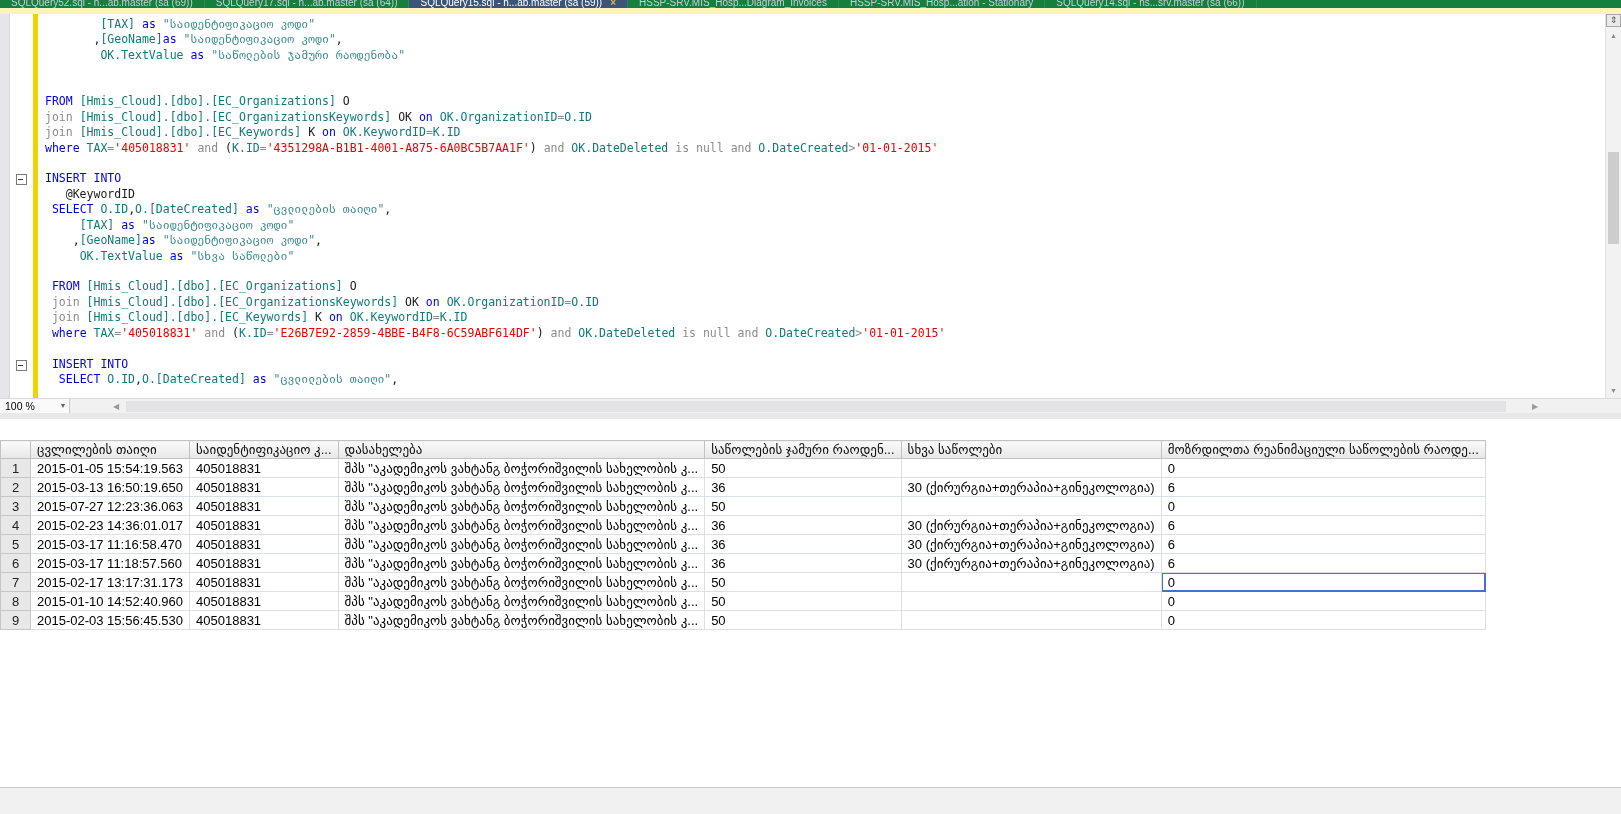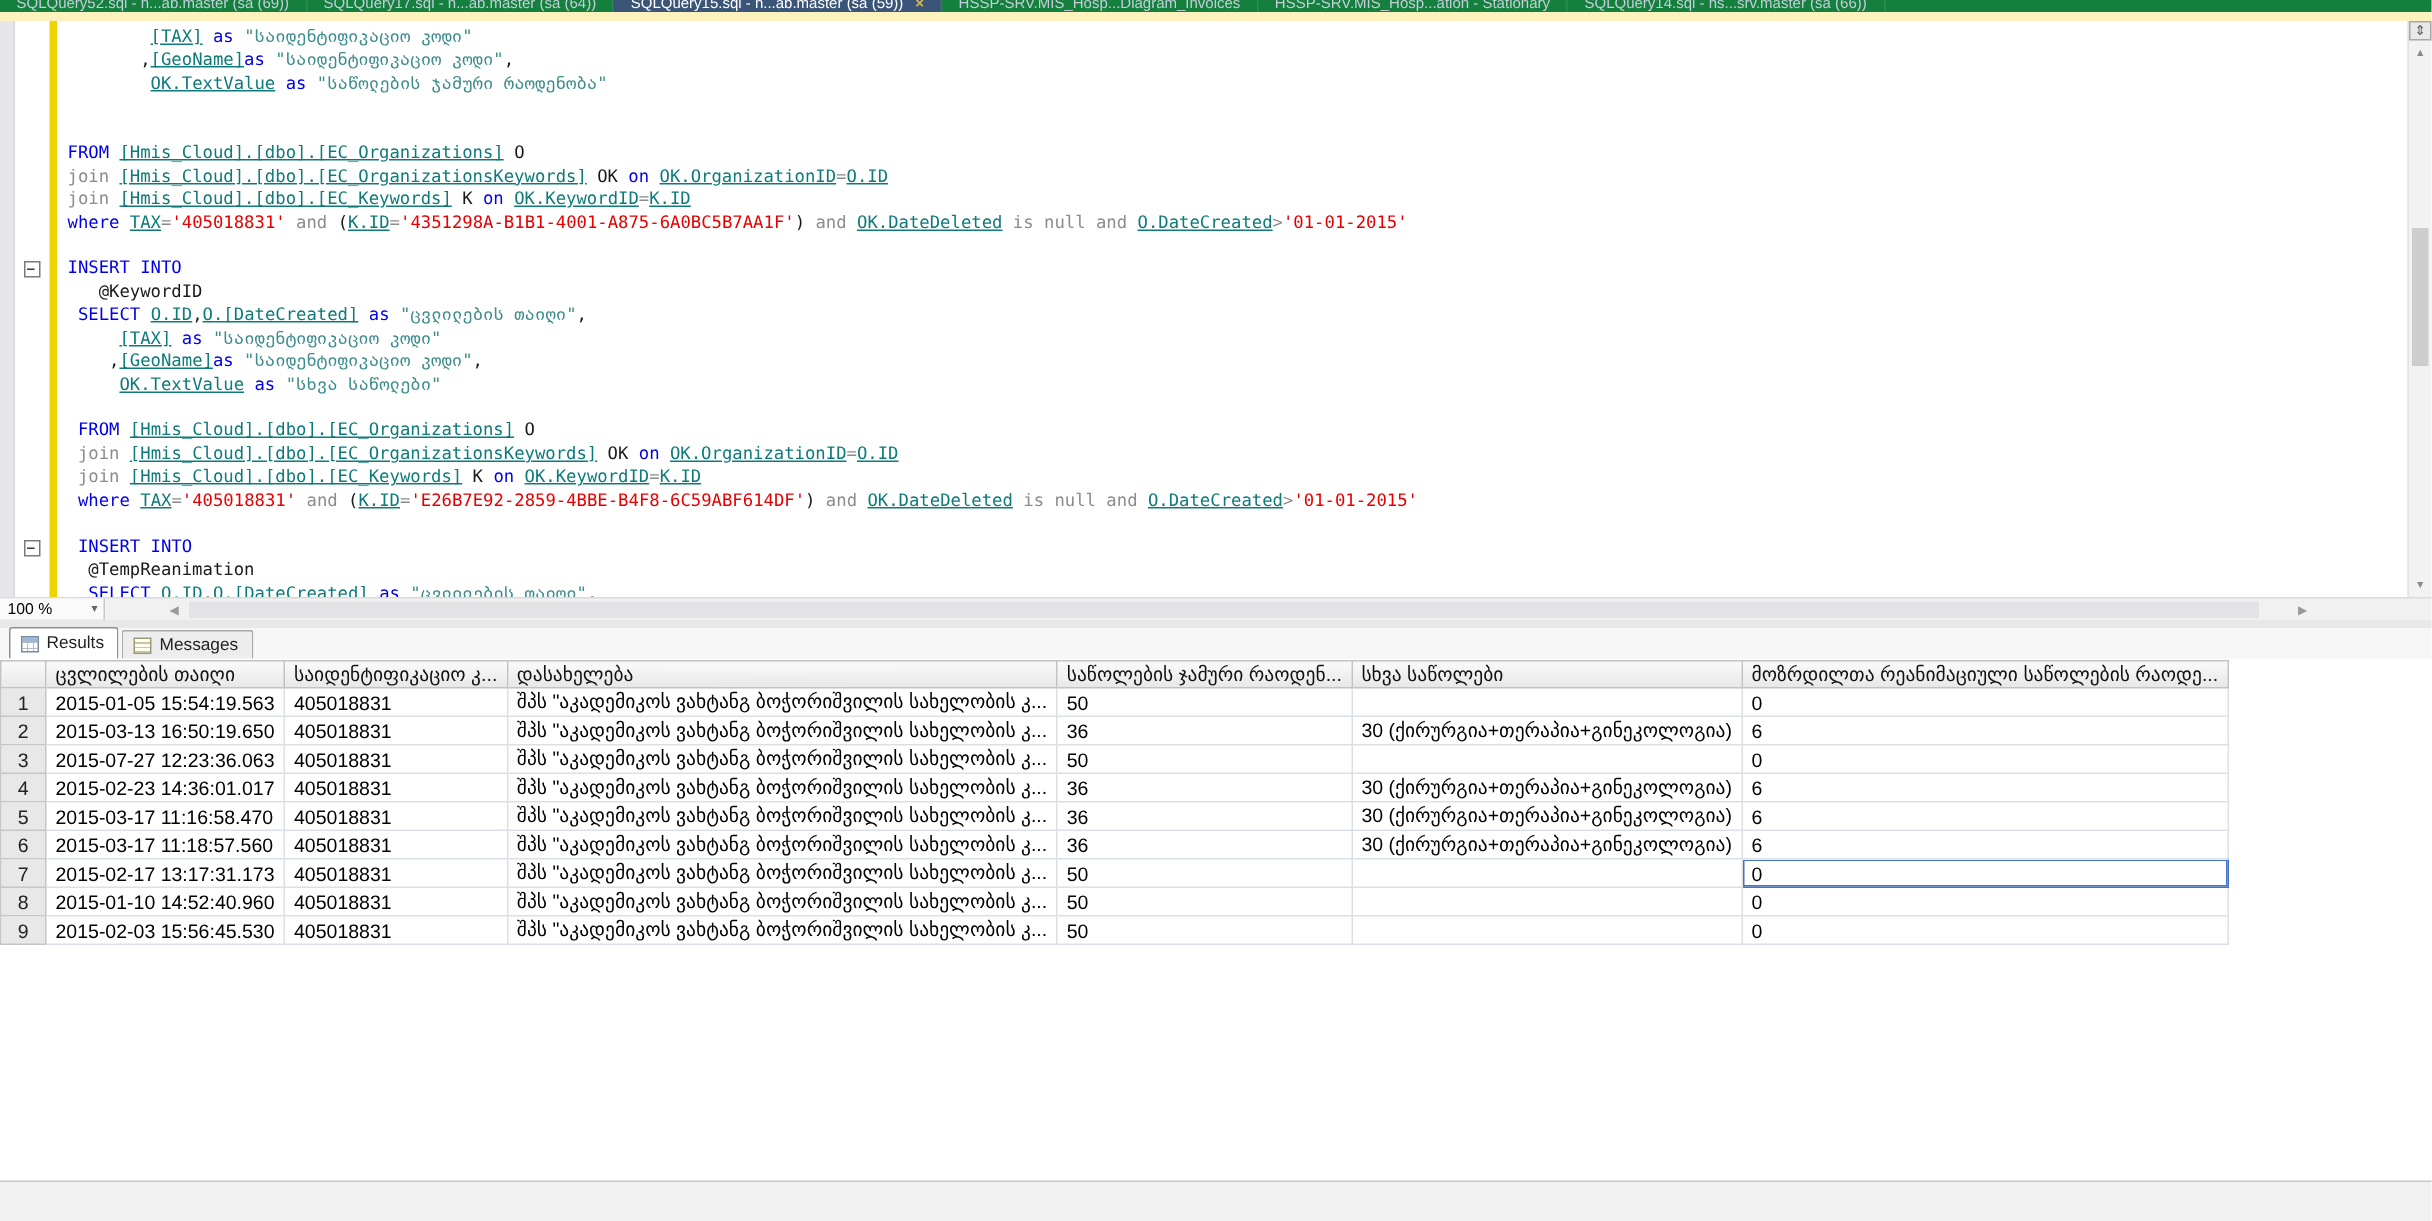--- a/index.html
+++ b/index.html
@@ -19,21 +19,21 @@
   
   #editor{position:absolute;top:14px;left:0;right:0;height:384px;background:#fff;}
   #indicator-margin{position:absolute;left:0;top:0;width:9px;height:100%;background:#e6e6ea;border-right:1px solid #d7d7dc;}
   #change-bar{position:absolute;left:33px;top:0;width:5px;height:100%;background:#efd400;}
   #code-area{position:absolute;left:45px;top:3px;right:26px;
     font-family:"DejaVu Sans Mono","DejaVu Sans",monospace;font-size:11.5px;}
   .cl{height:15.45px;line-height:15.45px;white-space:pre;position:relative;}
   .tk-k{color:#0000e8;}      
   .tk-o{color:#8c8c8c;}      
   .tk-s{color:#e80000;}      
-  .tk-i{color:#0e7a7a;text-decoration:underline;}      
+  .tk-i{color:#0e7a7a;}      
   .tk-g{color:#3d8c8c;}      
   .tk-p{color:#1a1a1a;}      
   .fold{position:absolute;left:-29px;top:3px;width:9px;height:9px;border:1px solid #7a7a7a;background:#fff;}
   .fold::after{content:"";position:absolute;top:4px;left:1px;width:5px;height:1px;background:#3c3c3c;}
   
   #v-scrollbar{position:absolute;right:0;top:14px;width:15px;height:384px;background:#f2f2f2;border-left:1px solid #e2e2e2;}
   #split-handle{position:absolute;right:0;top:0px;width:15px;height:13px;background:#e9e9e9;border:1px solid #a8a8a8;
     box-sizing:border-box;text-align:center;font-size:9px;line-height:11px;color:#555;}
   .sb-arrow{position:absolute;left:0;width:15px;height:14px;text-align:center;font-size:7px;color:#8a8a8a;line-height:14px;}
   #v-up{top:15px;} #v-down{bottom:0;}
@@ -120,21 +120,20 @@
       <div class="cl"><span class="tk-p">     </span><span class="tk-i">[TAX]</span><span class="tk-p"> </span><span class="tk-k">as</span><span class="tk-p"> </span><span class="tk-g">"საიდენტიფიკაციო კოდი"</span></div>
       <div class="cl"><span class="tk-p">    ,</span><span class="tk-i">[GeoName]</span><span class="tk-k">as</span><span class="tk-p"> </span><span class="tk-g">"საიდენტიფიკაციო კოდი"</span><span class="tk-p">,</span></div>
       <div class="cl"><span class="tk-p">     </span><span class="tk-i">OK.TextValue</span><span class="tk-p"> </span><span class="tk-k">as</span><span class="tk-p"> </span><span class="tk-g">"სხვა საწოლები"</span></div>
       <div class="cl"><span class="tk-p"> </span></div>
       <div class="cl"><span class="tk-p"> </span><span class="tk-k">FROM</span><span class="tk-p"> </span><span class="tk-i">[Hmis_Cloud].[dbo].[EC_Organizations]</span><span class="tk-p"> O</span></div>
       <div class="cl"><span class="tk-p"> </span><span class="tk-o">join</span><span class="tk-p"> </span><span class="tk-i">[Hmis_Cloud].[dbo].[EC_OrganizationsKeywords]</span><span class="tk-p"> OK </span><span class="tk-k">on</span><span class="tk-p"> </span><span class="tk-i">OK.OrganizationID</span><span class="tk-o">=</span><span class="tk-i">O.ID</span></div>
       <div class="cl"><span class="tk-p"> </span><span class="tk-o">join</span><span class="tk-p"> </span><span class="tk-i">[Hmis_Cloud].[dbo].[EC_Keywords]</span><span class="tk-p"> K </span><span class="tk-k">on</span><span class="tk-p"> </span><span class="tk-i">OK.KeywordID</span><span class="tk-o">=</span><span class="tk-i">K.ID</span></div>
       <div class="cl"><span class="tk-p"> </span><span class="tk-k">where</span><span class="tk-p"> </span><span class="tk-i">TAX</span><span class="tk-o">=</span><span class="tk-s">'405018831'</span><span class="tk-p"> </span><span class="tk-o">and</span><span class="tk-p"> (</span><span class="tk-i">K.ID</span><span class="tk-o">=</span><span class="tk-s">'E26B7E92-2859-4BBE-B4F8-6C59ABF614DF'</span><span class="tk-p">) </span><span class="tk-o">and</span><span class="tk-p"> </span><span class="tk-i">OK.DateDeleted</span><span class="tk-p"> </span><span class="tk-o">is null</span><span class="tk-p"> </span><span class="tk-o">and</span><span class="tk-p"> </span><span class="tk-i">O.DateCreated</span><span class="tk-o">&gt;</span><span class="tk-s">'01-01-2015'</span></div>
       <div class="cl"><span class="tk-p"> </span></div>
       <div class="cl"><span class="fold"></span><span class="tk-p"> </span><span class="tk-k">INSERT INTO</span></div>
-      <div class="cl"><span class="tk-p">  @TempReanimation</span></div>
       <div class="cl"><span class="tk-p">  </span><span class="tk-k">SELECT</span><span class="tk-p"> </span><span class="tk-i">O.ID</span><span class="tk-p">,</span><span class="tk-i">O.[DateCreated]</span><span class="tk-p"> </span><span class="tk-k">as</span><span class="tk-p"> </span><span class="tk-g">"ცვლილების თაიღი"</span><span class="tk-p">,</span></div>
     </div>
 </div>
 
 <div id="v-scrollbar">
   <div id="split-handle">⇕</div>
   <div id="v-up" class="sb-arrow">▲</div>
   <div id="v-thumb"></div>
   <div id="v-down" class="sb-arrow">▼</div>
 </div>
@@ -145,30 +144,20 @@
     <span class="za">▾</span>
   </div>
   <div id="h-left">◀</div>
   <div id="h-thumb"></div>
   <div id="h-right">▶</div>
 </div>
 
 <div id="pane-splitter"></div>
 
 <div id="results-pane">
-  <div id="results-tabstrip">
-      <div class="rtab active">
-        <span class="rtab-icon results-grid-icon"></span>
-        <span>Results</span>
-      </div>
-      <div class="rtab">
-        <span class="rtab-icon messages-icon"></span>
-        <span>Messages</span>
-      </div>
-    </div>
   <div id="grid-wrap">
     <table class="rgrid">
       <colgroup>
         <col style="width:30px">
           <col style="width:136px">
           <col style="width:135px">
         <col style="width:330px">
           <col style="width:170px">
           <col style="width:225px">
           <col style="width:277px">

